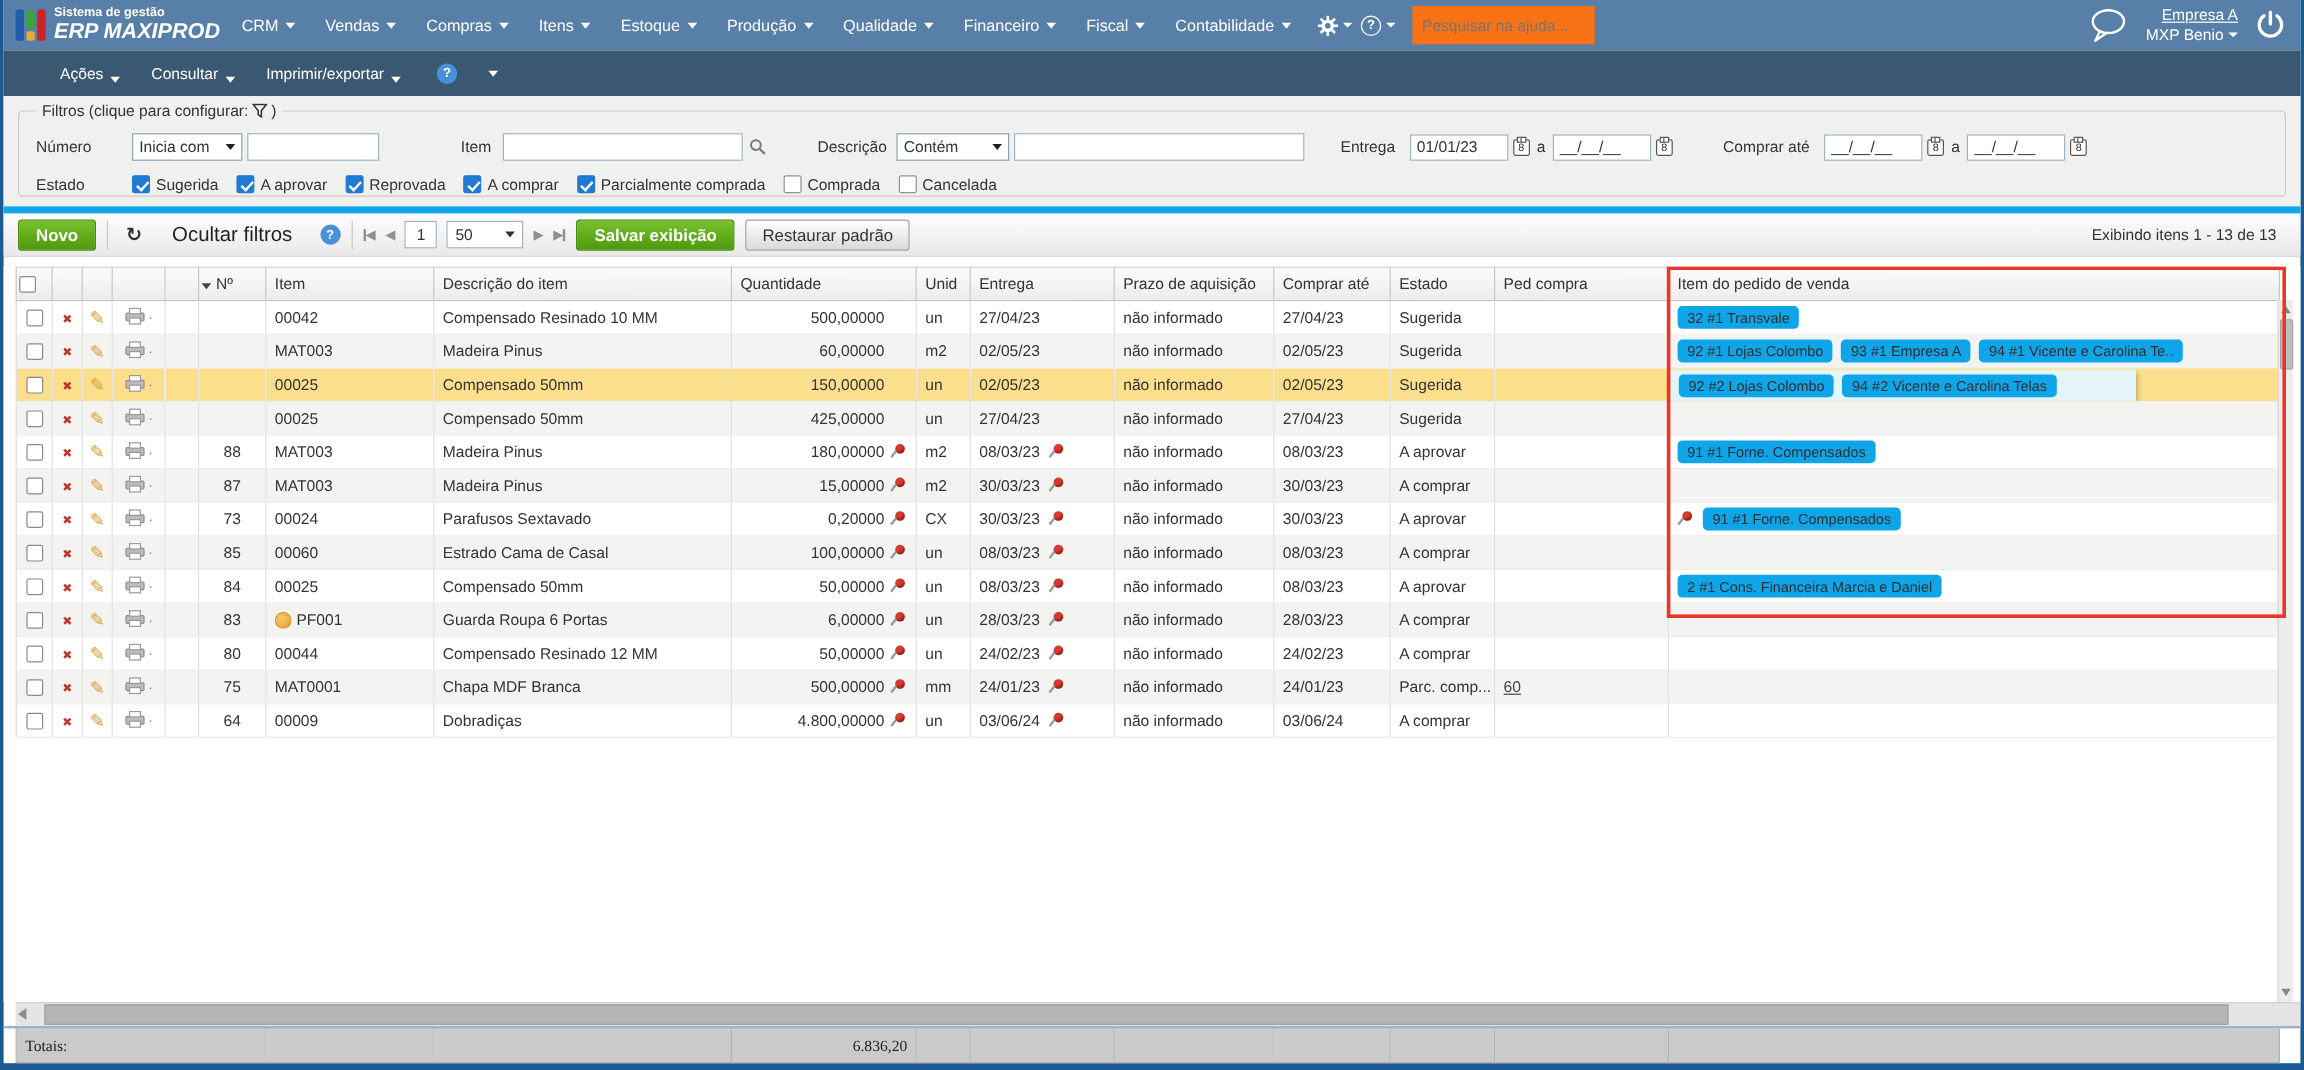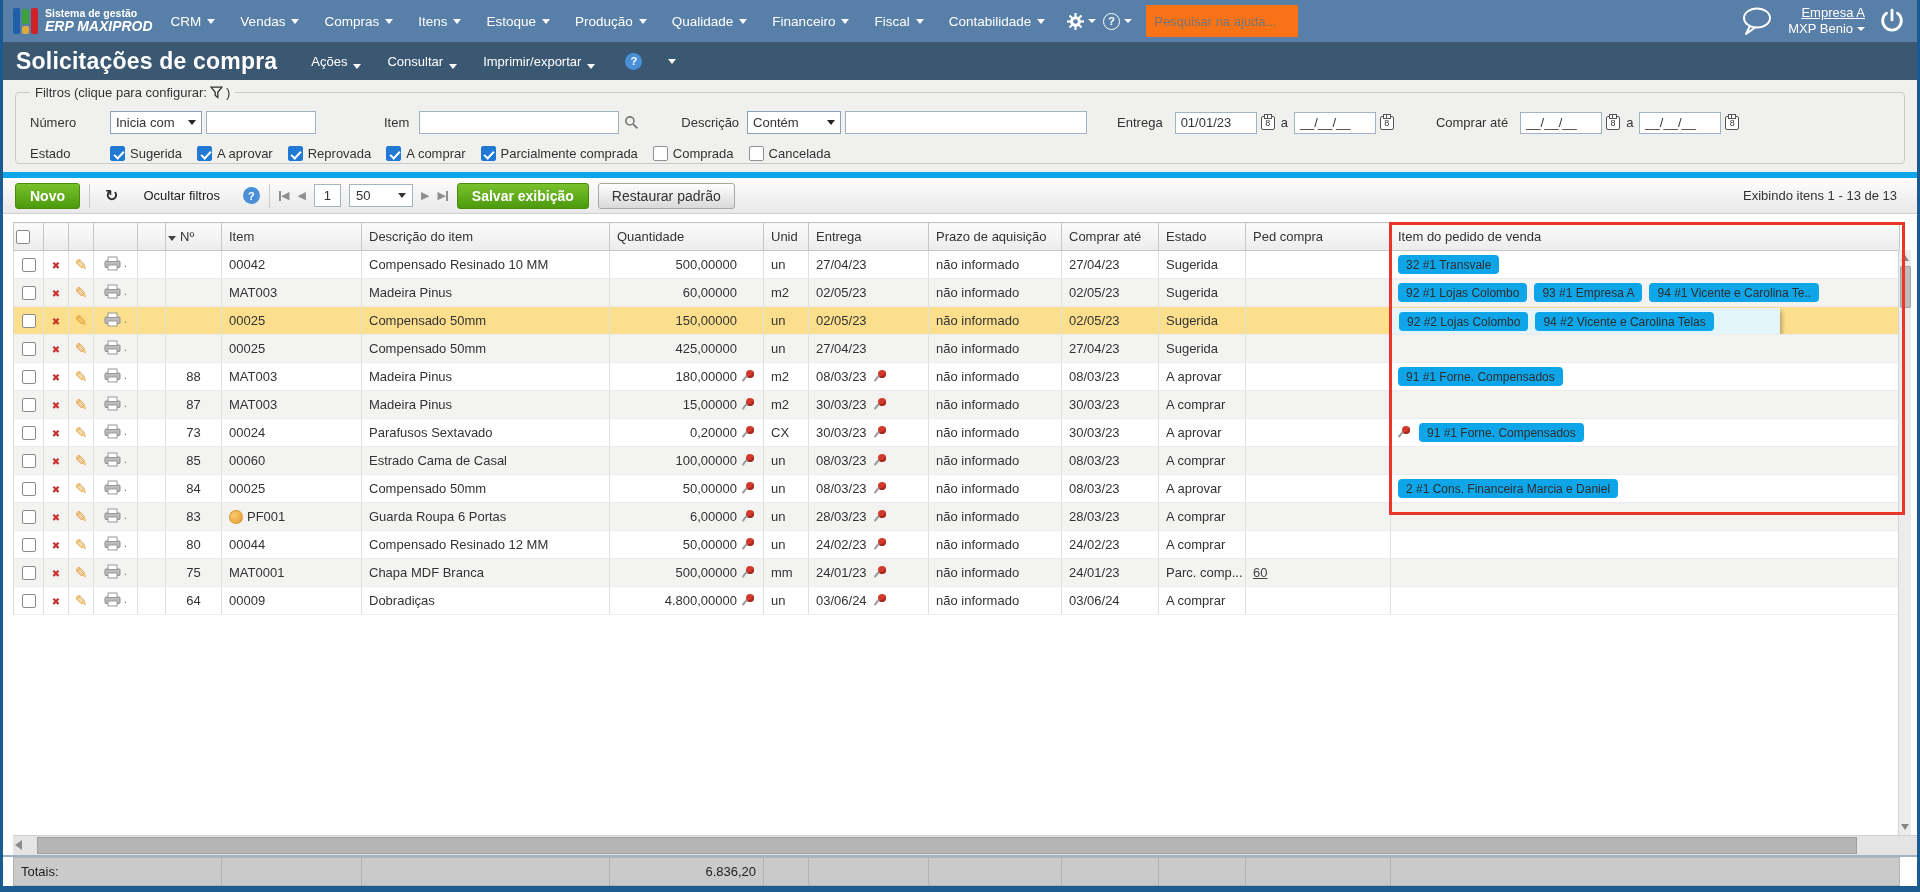--- a/index.html
+++ b/index.html
@@ -11,21 +11,21 @@
 .logo { display:flex; align-items:center; margin-right:18px; }
 .logo-blocks { display:flex; gap:2px; margin-right:7px; }
 .lb { width:7px; border-radius:2px; }
 .lb1 { height:26px; background:#1e5fa8; }
 .lb2col { display:flex; flex-direction:column; gap:2px; justify-content:flex-end; }
 .lb2a { width:7px; height:15px; background:#3da23a; border-radius:2px; }
 .lb2b { width:7px; height:8px; background:#e2a93b; border-radius:2px; }
 .lb3 { height:26px; background:#cf2128; }
 .logo-text { line-height:1.1; }
 .logo-line1 { font-size:10.5px; font-weight:bold; }
-.logo-line2 { font-size:14px; font-weight:bold; font-style:italic; }
+.logo-line2 { font-size:18px; font-weight:bold; font-style:italic; }
 .tmenus { display:flex; align-items:center; gap:25px; }
 .tmenu { display:flex; align-items:center; font-size:13.5px; cursor:pointer; white-space:nowrap; }
 .caret { width:0; height:0; border-left:4px solid transparent; border-right:4px solid transparent; border-top:5px solid #fff; display:inline-block; margin-left:6px; }
 .caret.sm { border-top-width:4px; margin-left:4px; }
 .ticon-group { display:flex; align-items:center; gap:7px; margin-left:22px; }
 .help-ring { width:17px; height:17px; border:1.5px solid #fff; border-radius:50%; font-size:11px; font-weight:bold; display:flex; align-items:center; justify-content:center; }
 .tsearch { margin-left:14px; width:152px; height:32px; border:none; padding:0 8px; font-size:13px; color:#444; background:#f97316; font-family:inherit; }
 .topright { margin-left:auto; display:flex; align-items:center; gap:14px; }
 .company-block { text-align:right; line-height:1.25; }
 .company-link { font-size:13px; text-decoration:underline; cursor:pointer; }
@@ -56,21 +56,21 @@
 .est { display:flex; align-items:center; margin-right:15px; cursor:pointer; }
 .cbx { width:15px; height:15px; background:#fff; border:1px solid #919191; border-radius:2px; position:relative; margin-right:5px; flex-shrink:0; }
 .cbx.on { background:#2079d2; border-color:#2079d2; }
 .cbx.on::after { content:""; position:absolute; left:4.5px; top:1.5px; width:4px; height:8px; border:solid #fff; border-width:0 2px 2px 0; transform:rotate(43deg); }
 #estados { display:flex; align-items:center; }
 
 
 .toolbar { height:36px; background:linear-gradient(#fdfdfd,#e9e9e9); display:flex; align-items:center; padding:0 12px; gap:9px; border-bottom:1px solid #cfcfcf; flex-shrink:0; }
 .btn-green { background:linear-gradient(#79c12d,#4c9a0d); border:1px solid #4c8a0b; border-radius:3px; color:#fff; font-weight:bold; font-size:14px; padding:4px 14px; cursor:pointer; }
 .vsep { width:1px; height:24px; background:#c9c9c9; }
-.flatbtn { font-size:13px; color:#222; padding:4px 10px; cursor:pointer; background:transparent; border:none; font-family:inherit; }
+.flatbtn { font-size:17px; color:#222; padding:4px 10px; cursor:pointer; background:transparent; border:none; font-family:inherit; }
 .refresh-ic { font-size:16px; font-weight:bold; color:#2e2e2e; cursor:pointer; padding:0 6px; }
 .pager { display:flex; align-items:center; gap:8px; }
 .pgarrow { color:#8f8f8f; font-size:11px; cursor:pointer; display:flex; align-items:center; }
 .pgarrow .bar { width:2px; height:10px; background:#8f8f8f; }
 .pagebox { width:27px; height:23px; border:1px solid #a7b4bf; background:#fff; display:flex; align-items:center; justify-content:center; }
 .pagesel { width:64px; height:23px; border:1px solid #a7b4bf; background:#fff; display:flex; align-items:center; justify-content:space-between; padding:0 6px; cursor:pointer; }
 .btn-gray { background:linear-gradient(#ffffff,#d9d9d9); border:1px solid #a6a6a6; border-radius:3px; color:#333; font-size:14px; padding:4px 13px; cursor:pointer; }
 .exibindo { margin-left:auto; padding-right:8px; color:#333; }
 
 
@@ -112,21 +112,21 @@
 .vscroll { position:absolute; top:28px; bottom:0; right:6px; width:13px; background:#ececec; border-left:1px solid #d5d5d5; display:flex; flex-direction:column; align-items:center; }
 .vs-up,.vs-down { width:0; height:0; border-left:4px solid transparent; border-right:4px solid transparent; margin:5px 0; cursor:pointer; }
 .vs-up { border-bottom:6px solid #868686; }
 .vs-down { border-top:6px solid #868686; margin-top:auto; }
 .vs-thumb { width:11px; height:42px; background:#bdbdbd; border:1px solid #a2a2a2; border-radius:2px; cursor:pointer; }
 .hscroll { height:20px; background:#e4e4e4; position:relative; flex-shrink:0; margin:0 0 0 10px; border-top:1px solid #d0d0d0; }
 .hs-left { position:absolute; left:2px; top:4px; width:0; height:0; border-top:5px solid transparent; border-bottom:5px solid transparent; border-right:7px solid #8c8c8c; cursor:pointer; }
 .hs-thumb { position:absolute; left:24px; top:1px; height:17px; width:1820px; background:#b5b5b5; border:1px solid #9e9e9e; cursor:pointer; }
 .totalsbar { flex-shrink:0; border-top:2px solid #9db4c6; }
 table.totals { table-layout:fixed; width:1886px; border-collapse:collapse; margin-left:10px; }
-table.totals td { height:28px; background:#cacaca; border:1px solid #b2b2b2; padding:0 7px; color:#222; white-space:nowrap; overflow:hidden; }
+table.totals td { height:28px; background:#cacaca; border:1px solid #b2b2b2; padding:0 7px; color:#222; white-space:nowrap; overflow:hidden;font-family:Liberation Serif, serif; }
 .t-qtd { text-align:right; }
 </style>
 </head>
 <body>
 
 <div class="app">
 
   <div class="topbar">
     <div class="logo">
       <div class="logo-blocks">
@@ -217,21 +217,20 @@
           </div>
       </div>
       <svg width="26" height="26" viewBox="0 0 24 24">
           <path d="M12 2 v9" stroke="#fff" stroke-width="2.6" fill="none" stroke-linecap="round"></path>
           <path d="M7 4.8 A8.6 8.6 0 1 0 17 4.8" stroke="#fff" stroke-width="2.6" fill="none" stroke-linecap="round"></path>
         </svg>
     </div>
   </div>
 
   <div class="titlebar">
-    <span class="page-title">Solicitações de compra</span>
     <div class="titlemenus">
       <span class="titlemenu">
           <span>Ações</span>
           <i class="caret"></i>
         </span>
       <span class="titlemenu">
           <span>Consultar</span>
           <i class="caret"></i>
         </span>
       <span class="titlemenu">

